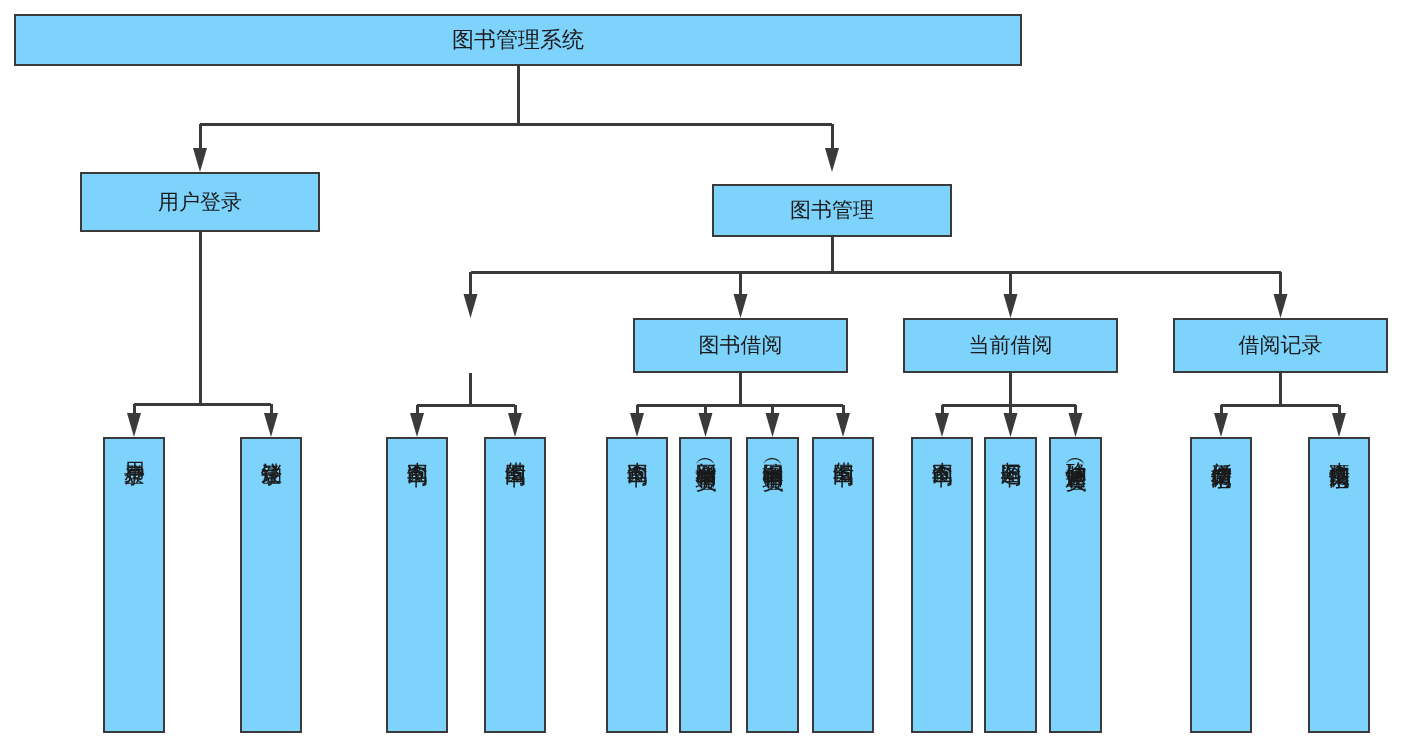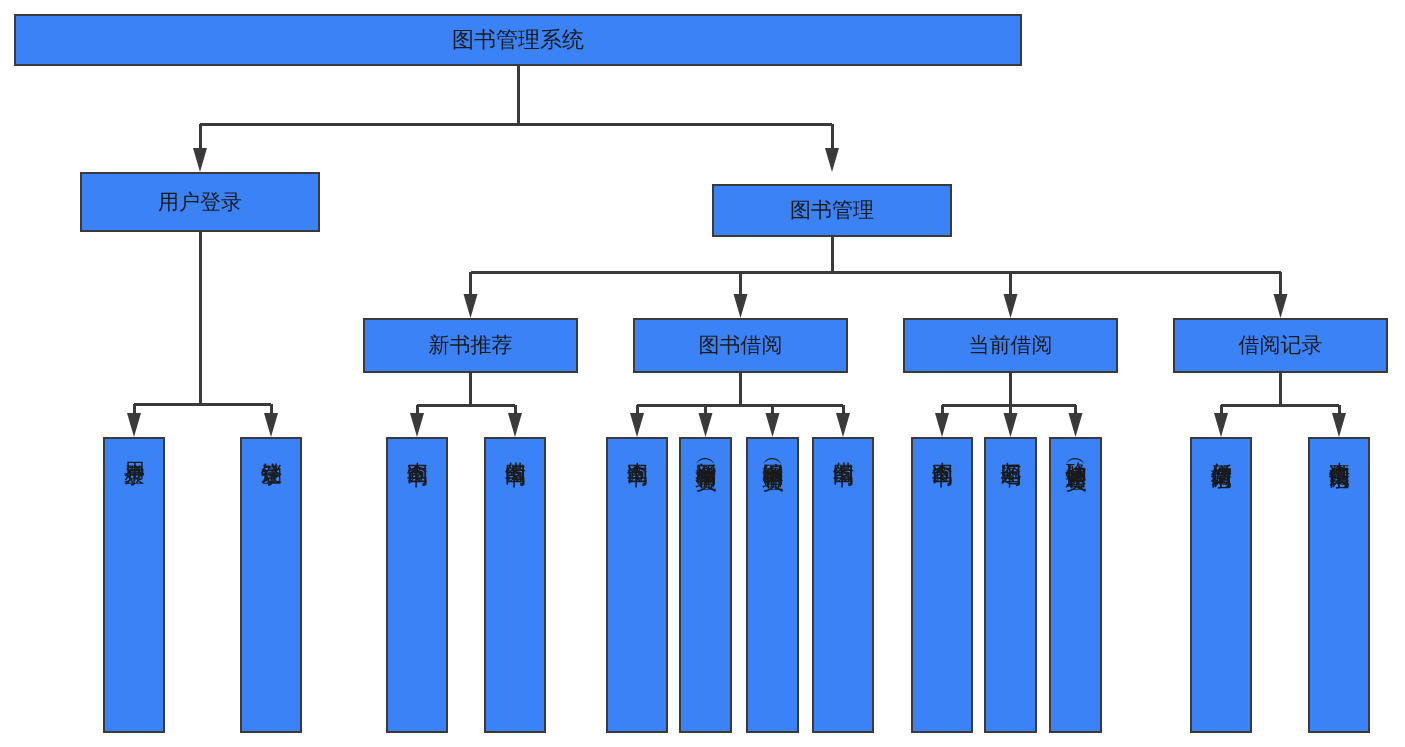--- a/index.html
+++ b/index.html
@@ -21,21 +21,21 @@
   #connector-layer {
     position: absolute;
     left: 0;
     top: 0;
     width: 1405px;
     height: 747px;
   }
   .node {
     position: absolute;
     box-sizing: border-box;
-    background: #3b82f6;
+    background: #7dd3fc;
     border: 2px solid #3a3a3a;
     display: flex;
     align-items: center;
     justify-content: center;
     z-index: 2;
   }
   .node-label {
     color: #1a1a1a;
     line-height: 1.18;
     text-align: center;
@@ -134,23 +134,20 @@
     <span class="node-label">图书管理系统</span>
   </div>
 
   <div class="node horizontal" id="node-user-login" style="left: 80px; top: 172px; width: 240px; height: 60px;">
     <span class="node-label">用户登录</span>
   </div>
   <div class="node horizontal" id="node-book-manage" style="left: 712px; top: 172px; width: 240px; height: 53px; margin-top: 12px;">
     <span class="node-label">图书管理</span>
   </div>
 
-  <div class="node horizontal" id="node-new-book-rec" style="left: 363px; top: 318px; width: 215px; height: 55px;">
-    <span class="node-label">新书推荐</span>
-  </div>
   <div class="node horizontal" id="node-current-borrow" style="left: 903px; top: 318px; width: 215px; height: 55px;">
     <span class="node-label">当前借阅</span>
   </div>
   <div class="node horizontal" id="node-book-borrow" style="left: 633px; top: 318px; width: 215px; height: 55px;">
     <span class="node-label">图书借阅</span>
   </div>
   <div class="node horizontal" id="node-borrow-record" style="left: 1173px; top: 318px; width: 215px; height: 55px;">
     <span class="node-label">借阅记录</span>
   </div>
 

